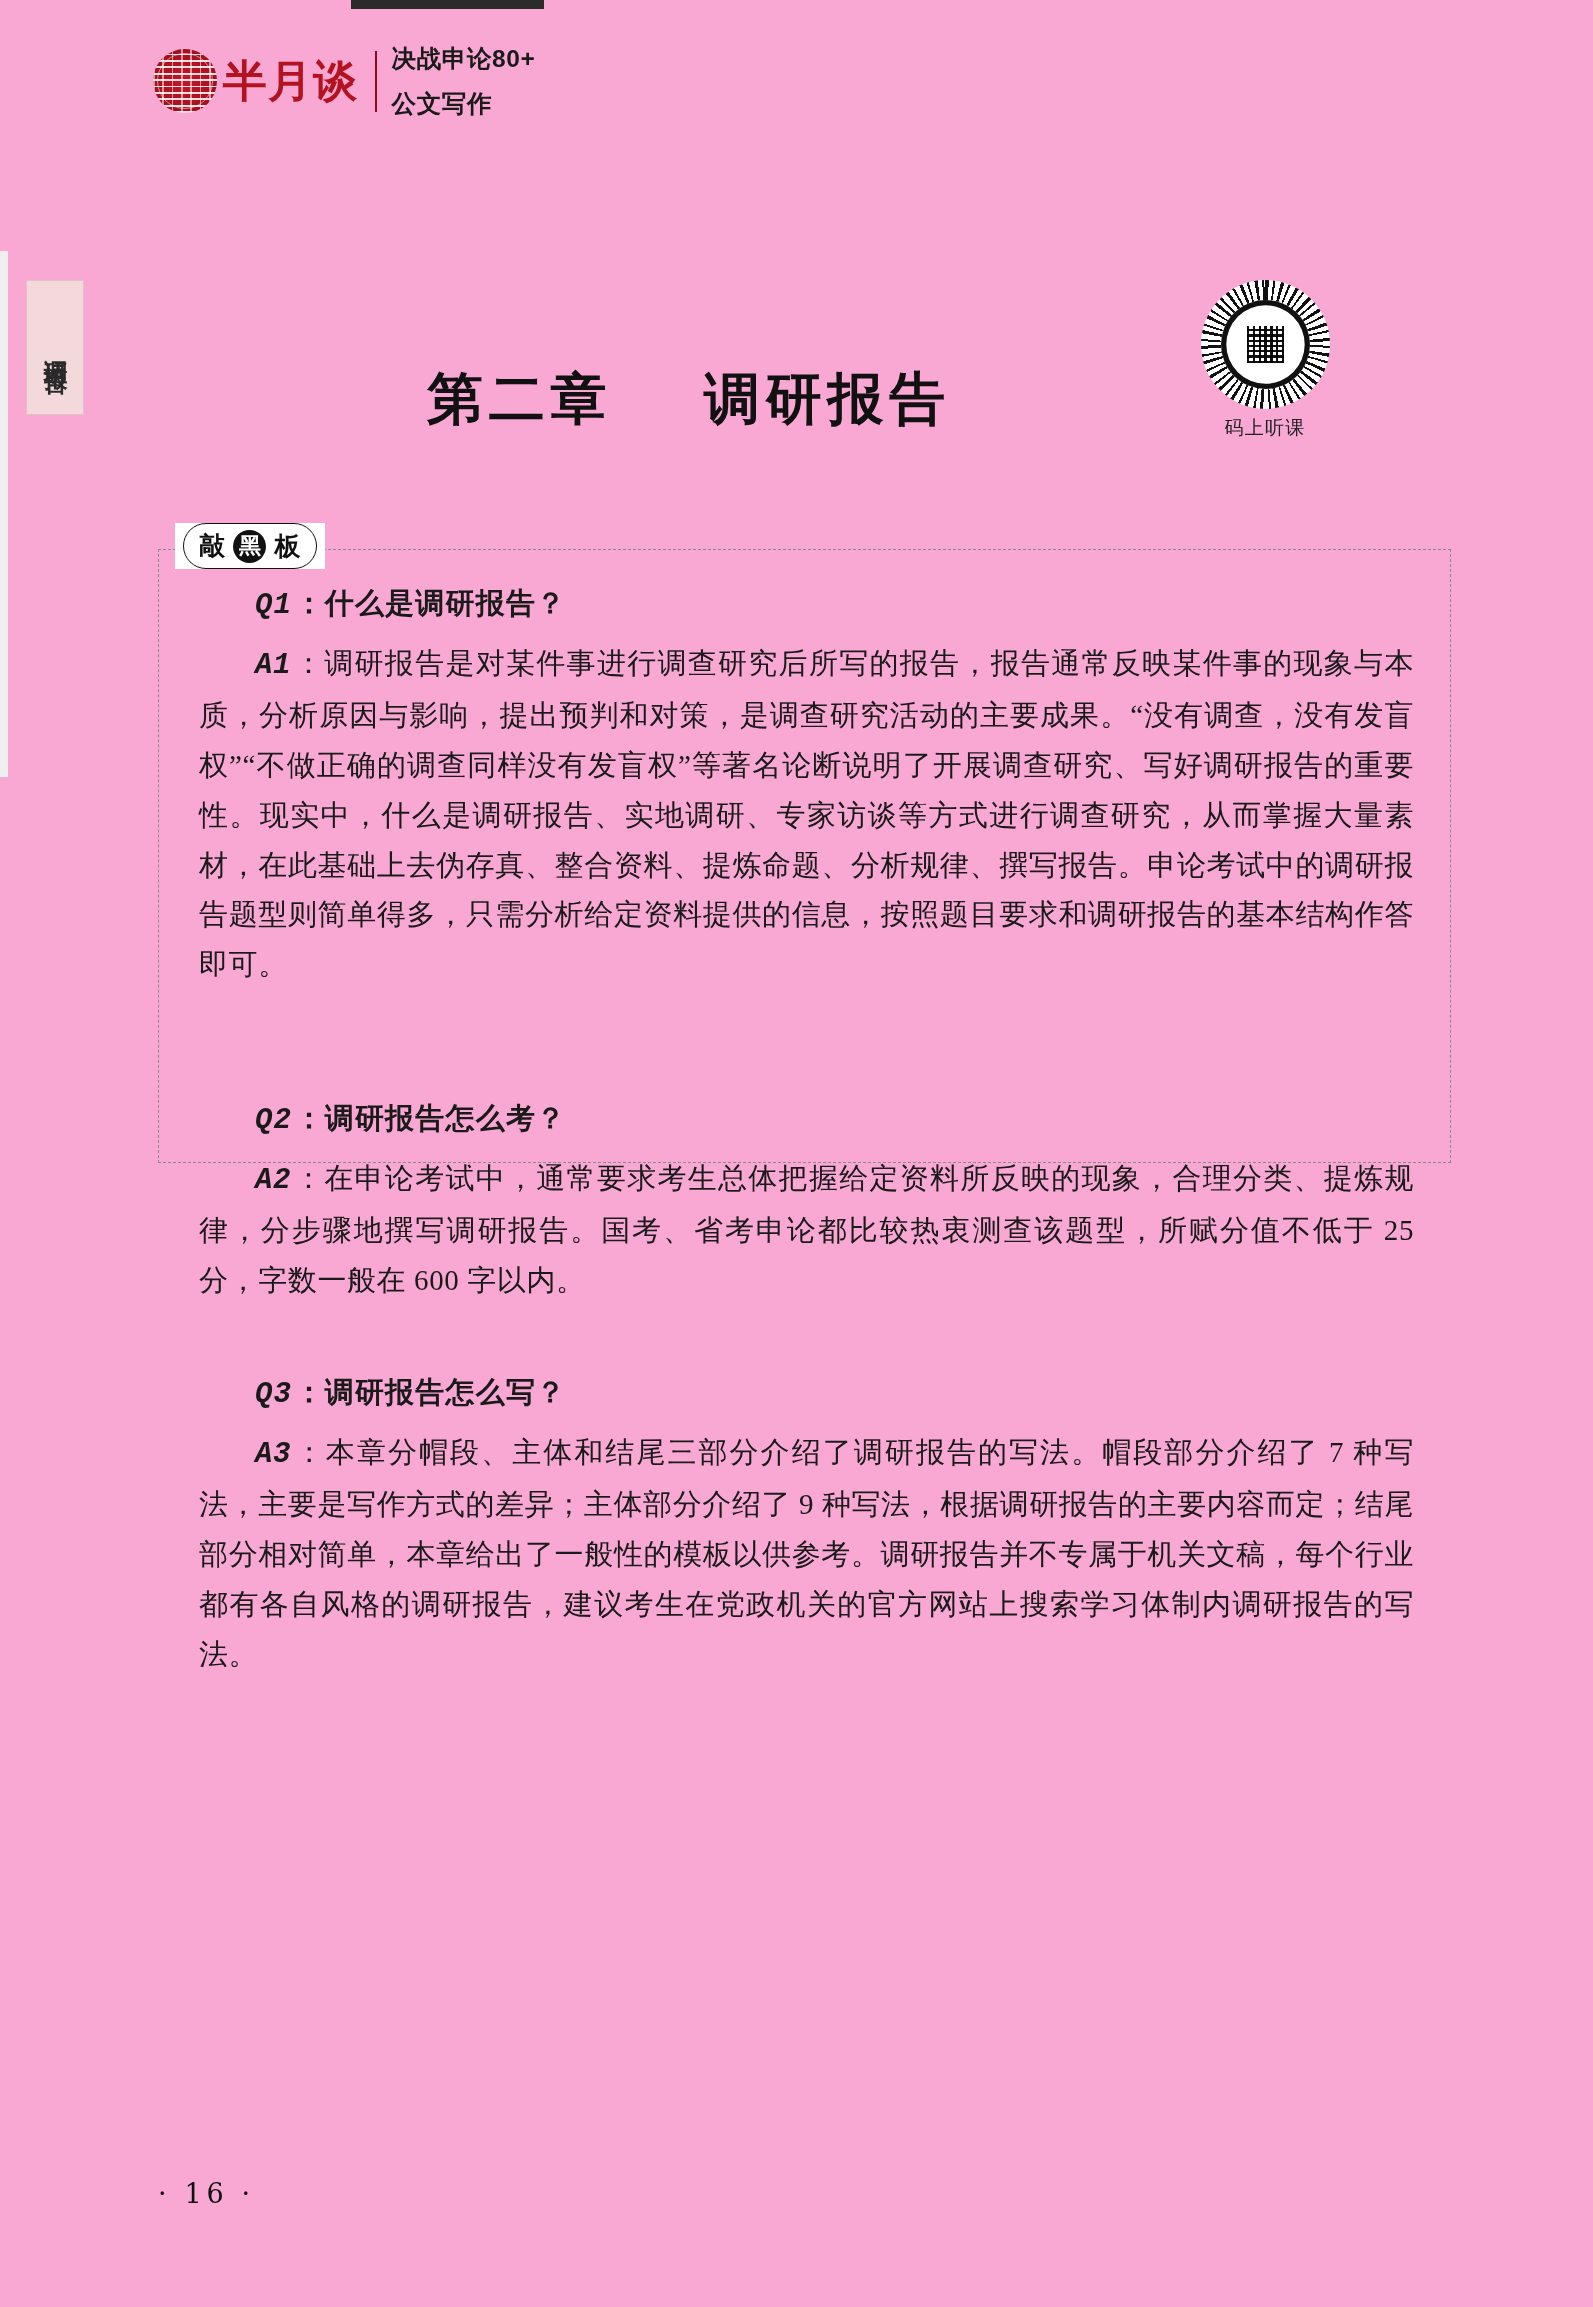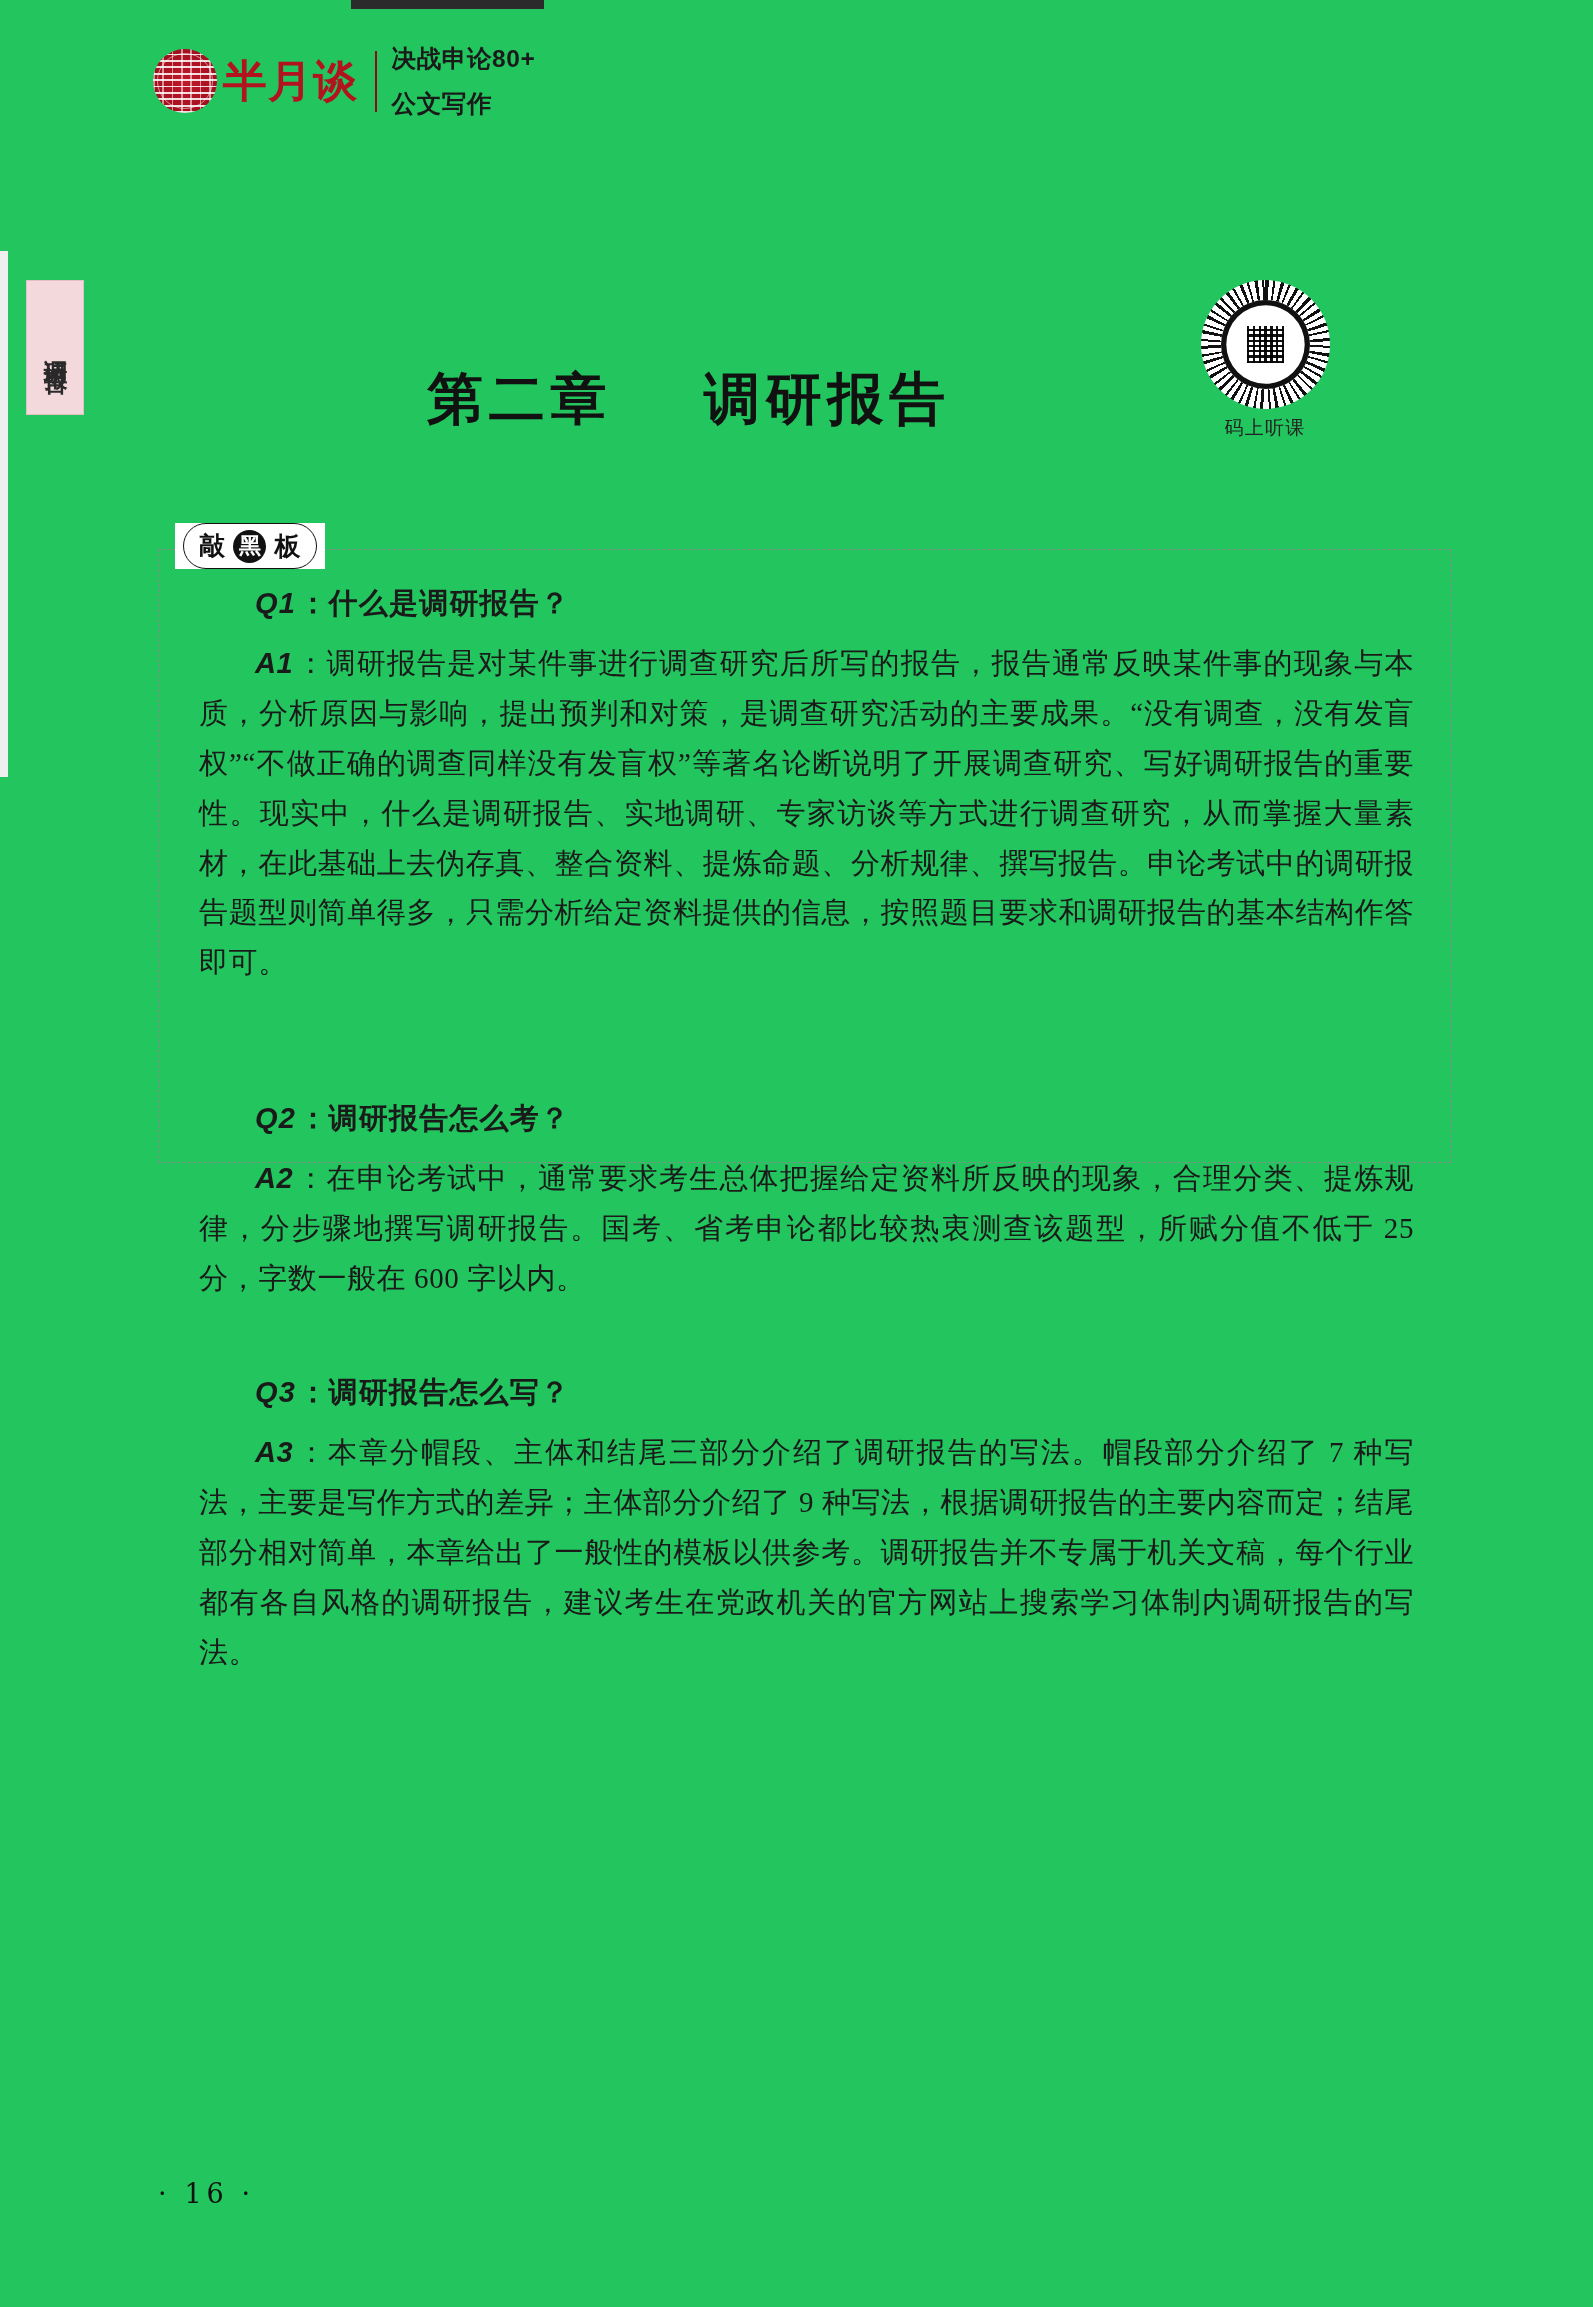--- a/index.html
+++ b/index.html
@@ -8,21 +8,21 @@
     background: #ffffff;
   }
   body {
     font-family: "Liberation Serif", "DejaVu Serif", serif;
     color: #1a1a1a;
   }
   .page {
     position: relative;
     width: 1594px;
     height: 2307px;
-    background: #22c55e;
+    background: #f9a8d4;
     overflow: hidden;
   }
 
   
   .top-bleed {
     position: absolute;
     top: 0;
     left: 351px;
     width: 193px;
     height: 9.3px;
@@ -236,21 +236,21 @@
     font-family: "Liberation Serif", "DejaVu Serif", serif;
   }
   .q-line {
     font-size: 29px;
     font-weight: bold;
     letter-spacing: 1.2px;
     margin-bottom: 15px;
   }
   .q-tag {
     font-style: italic;
-    font-family: Liberation Sans, sans-serif;
+    font-family: Liberation Mono, monospace;
     font-weight: bold;
     padding-right: 2.3px;
   }
   .a-para {
     font-size: 29px;
     line-height: 1.72;
     letter-spacing: 0.6px;
     text-align: justify;
     text-indent: 0;
   }

